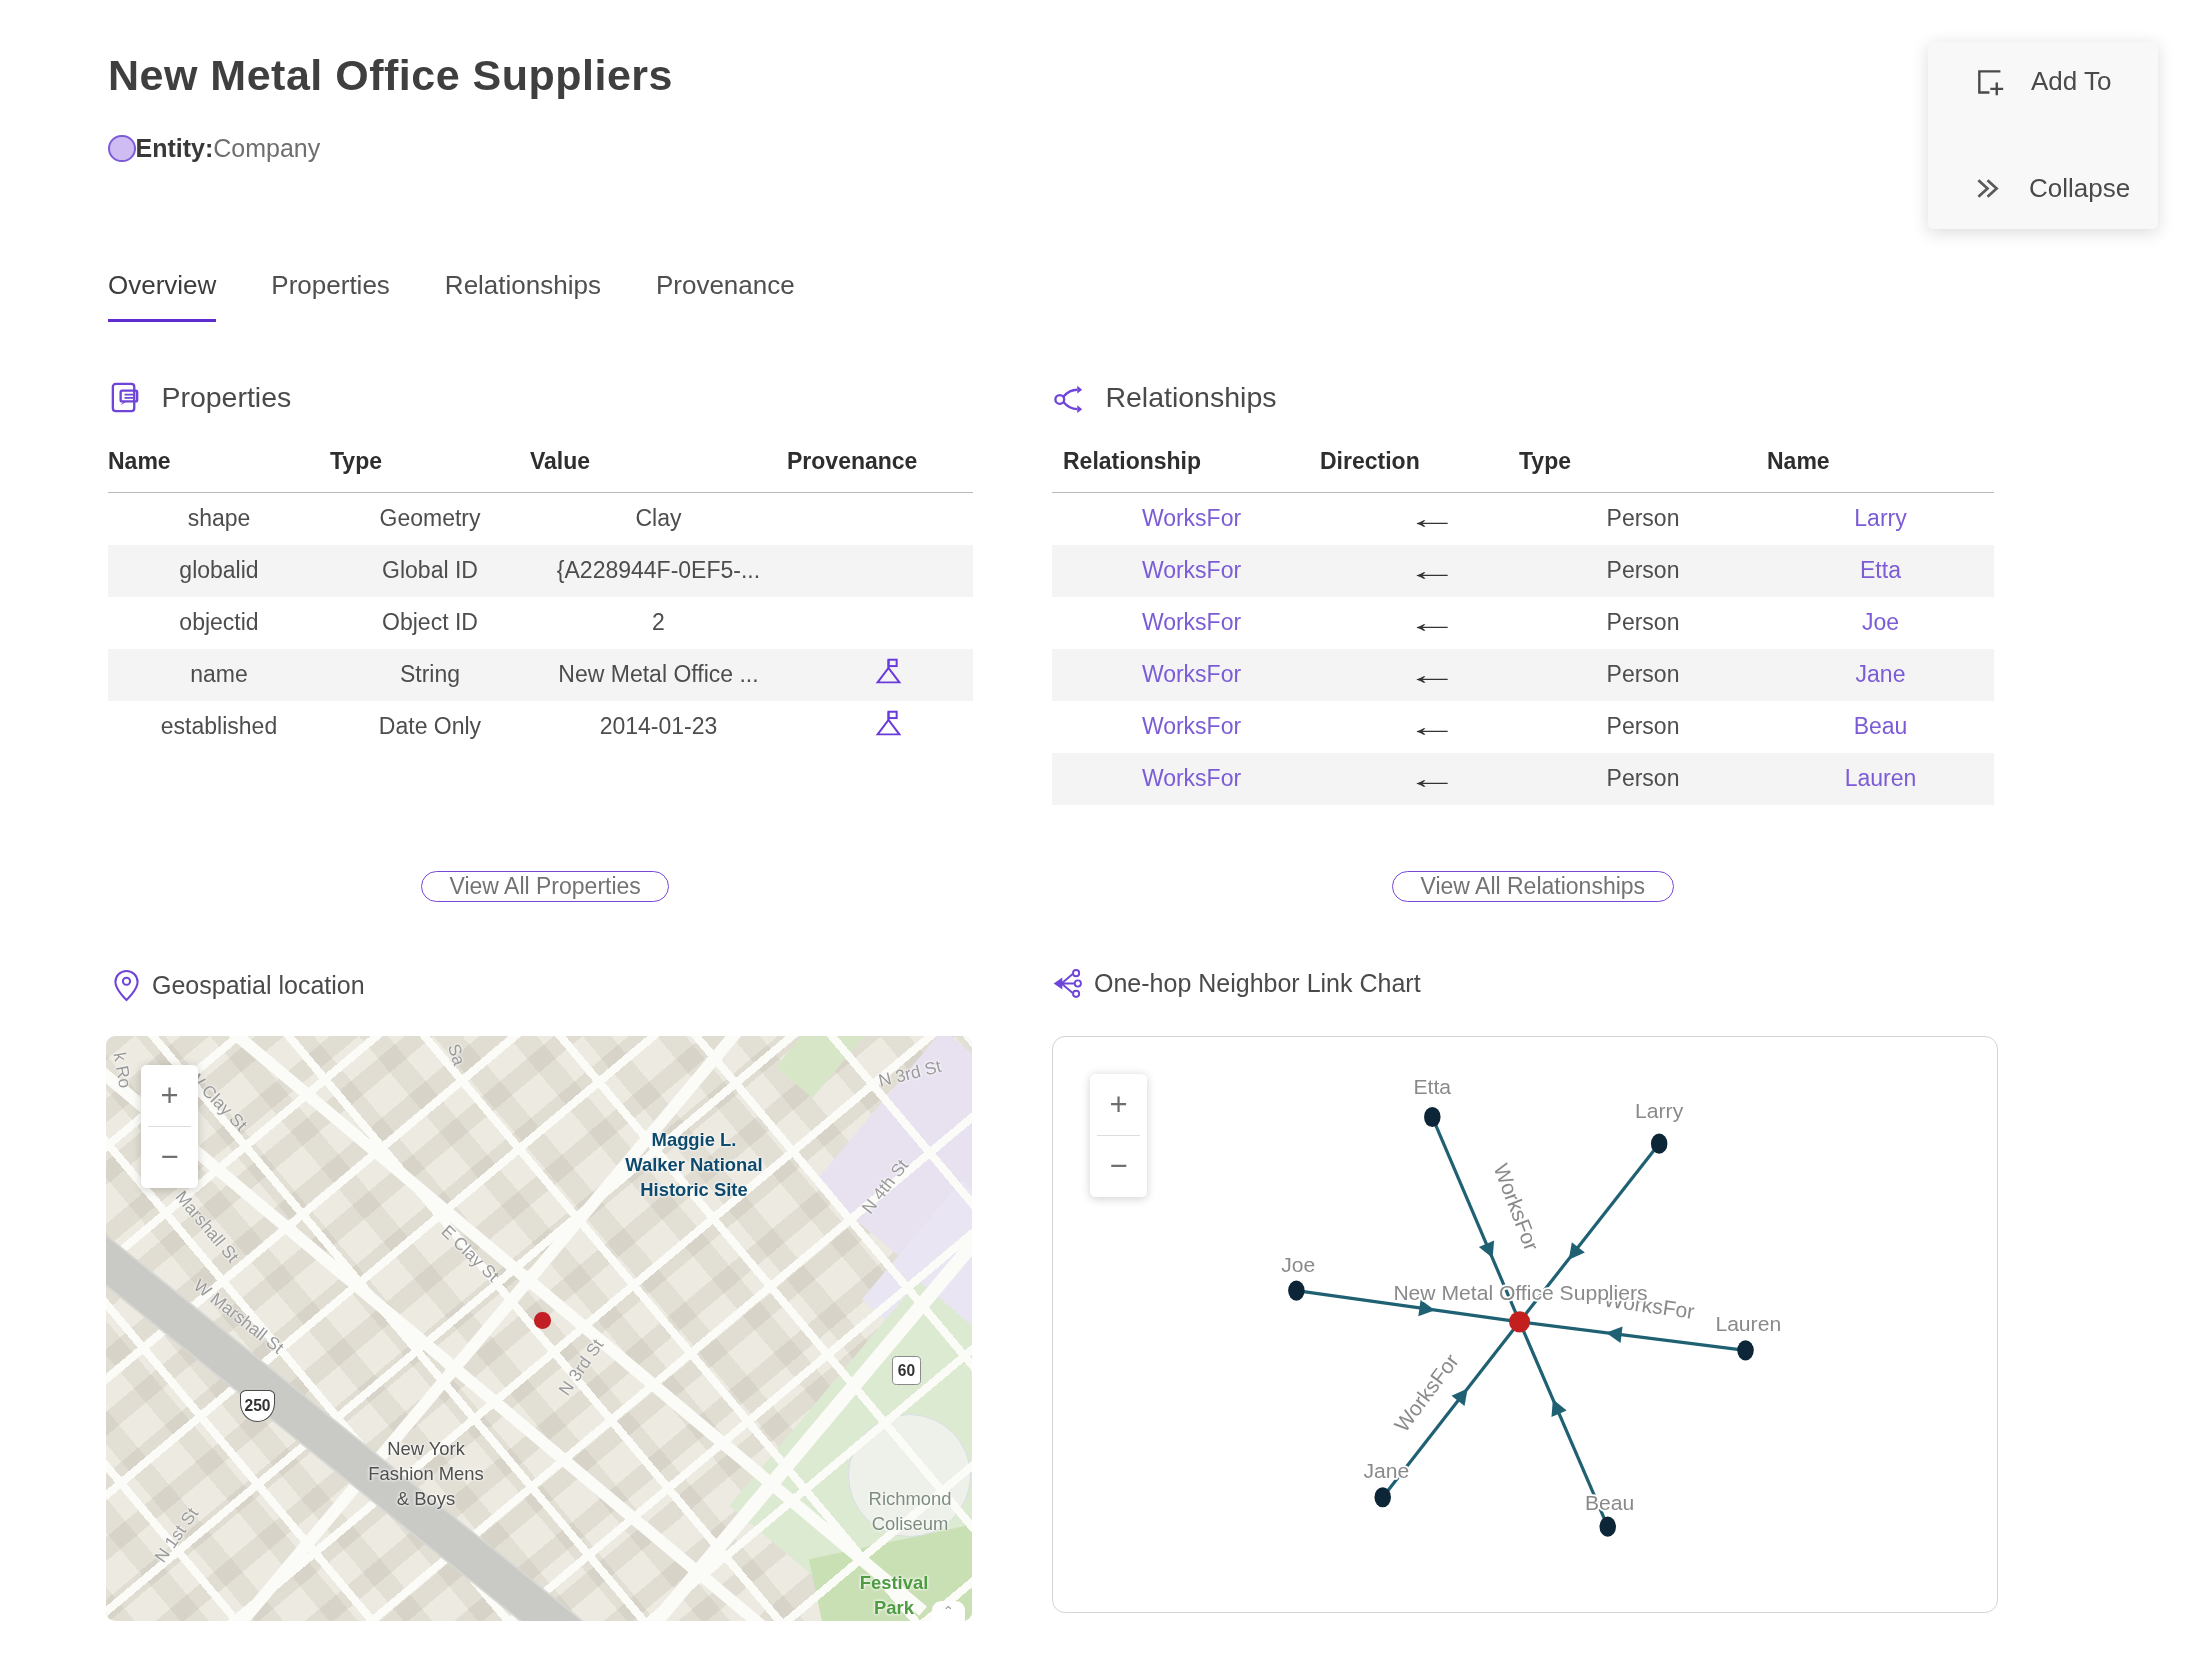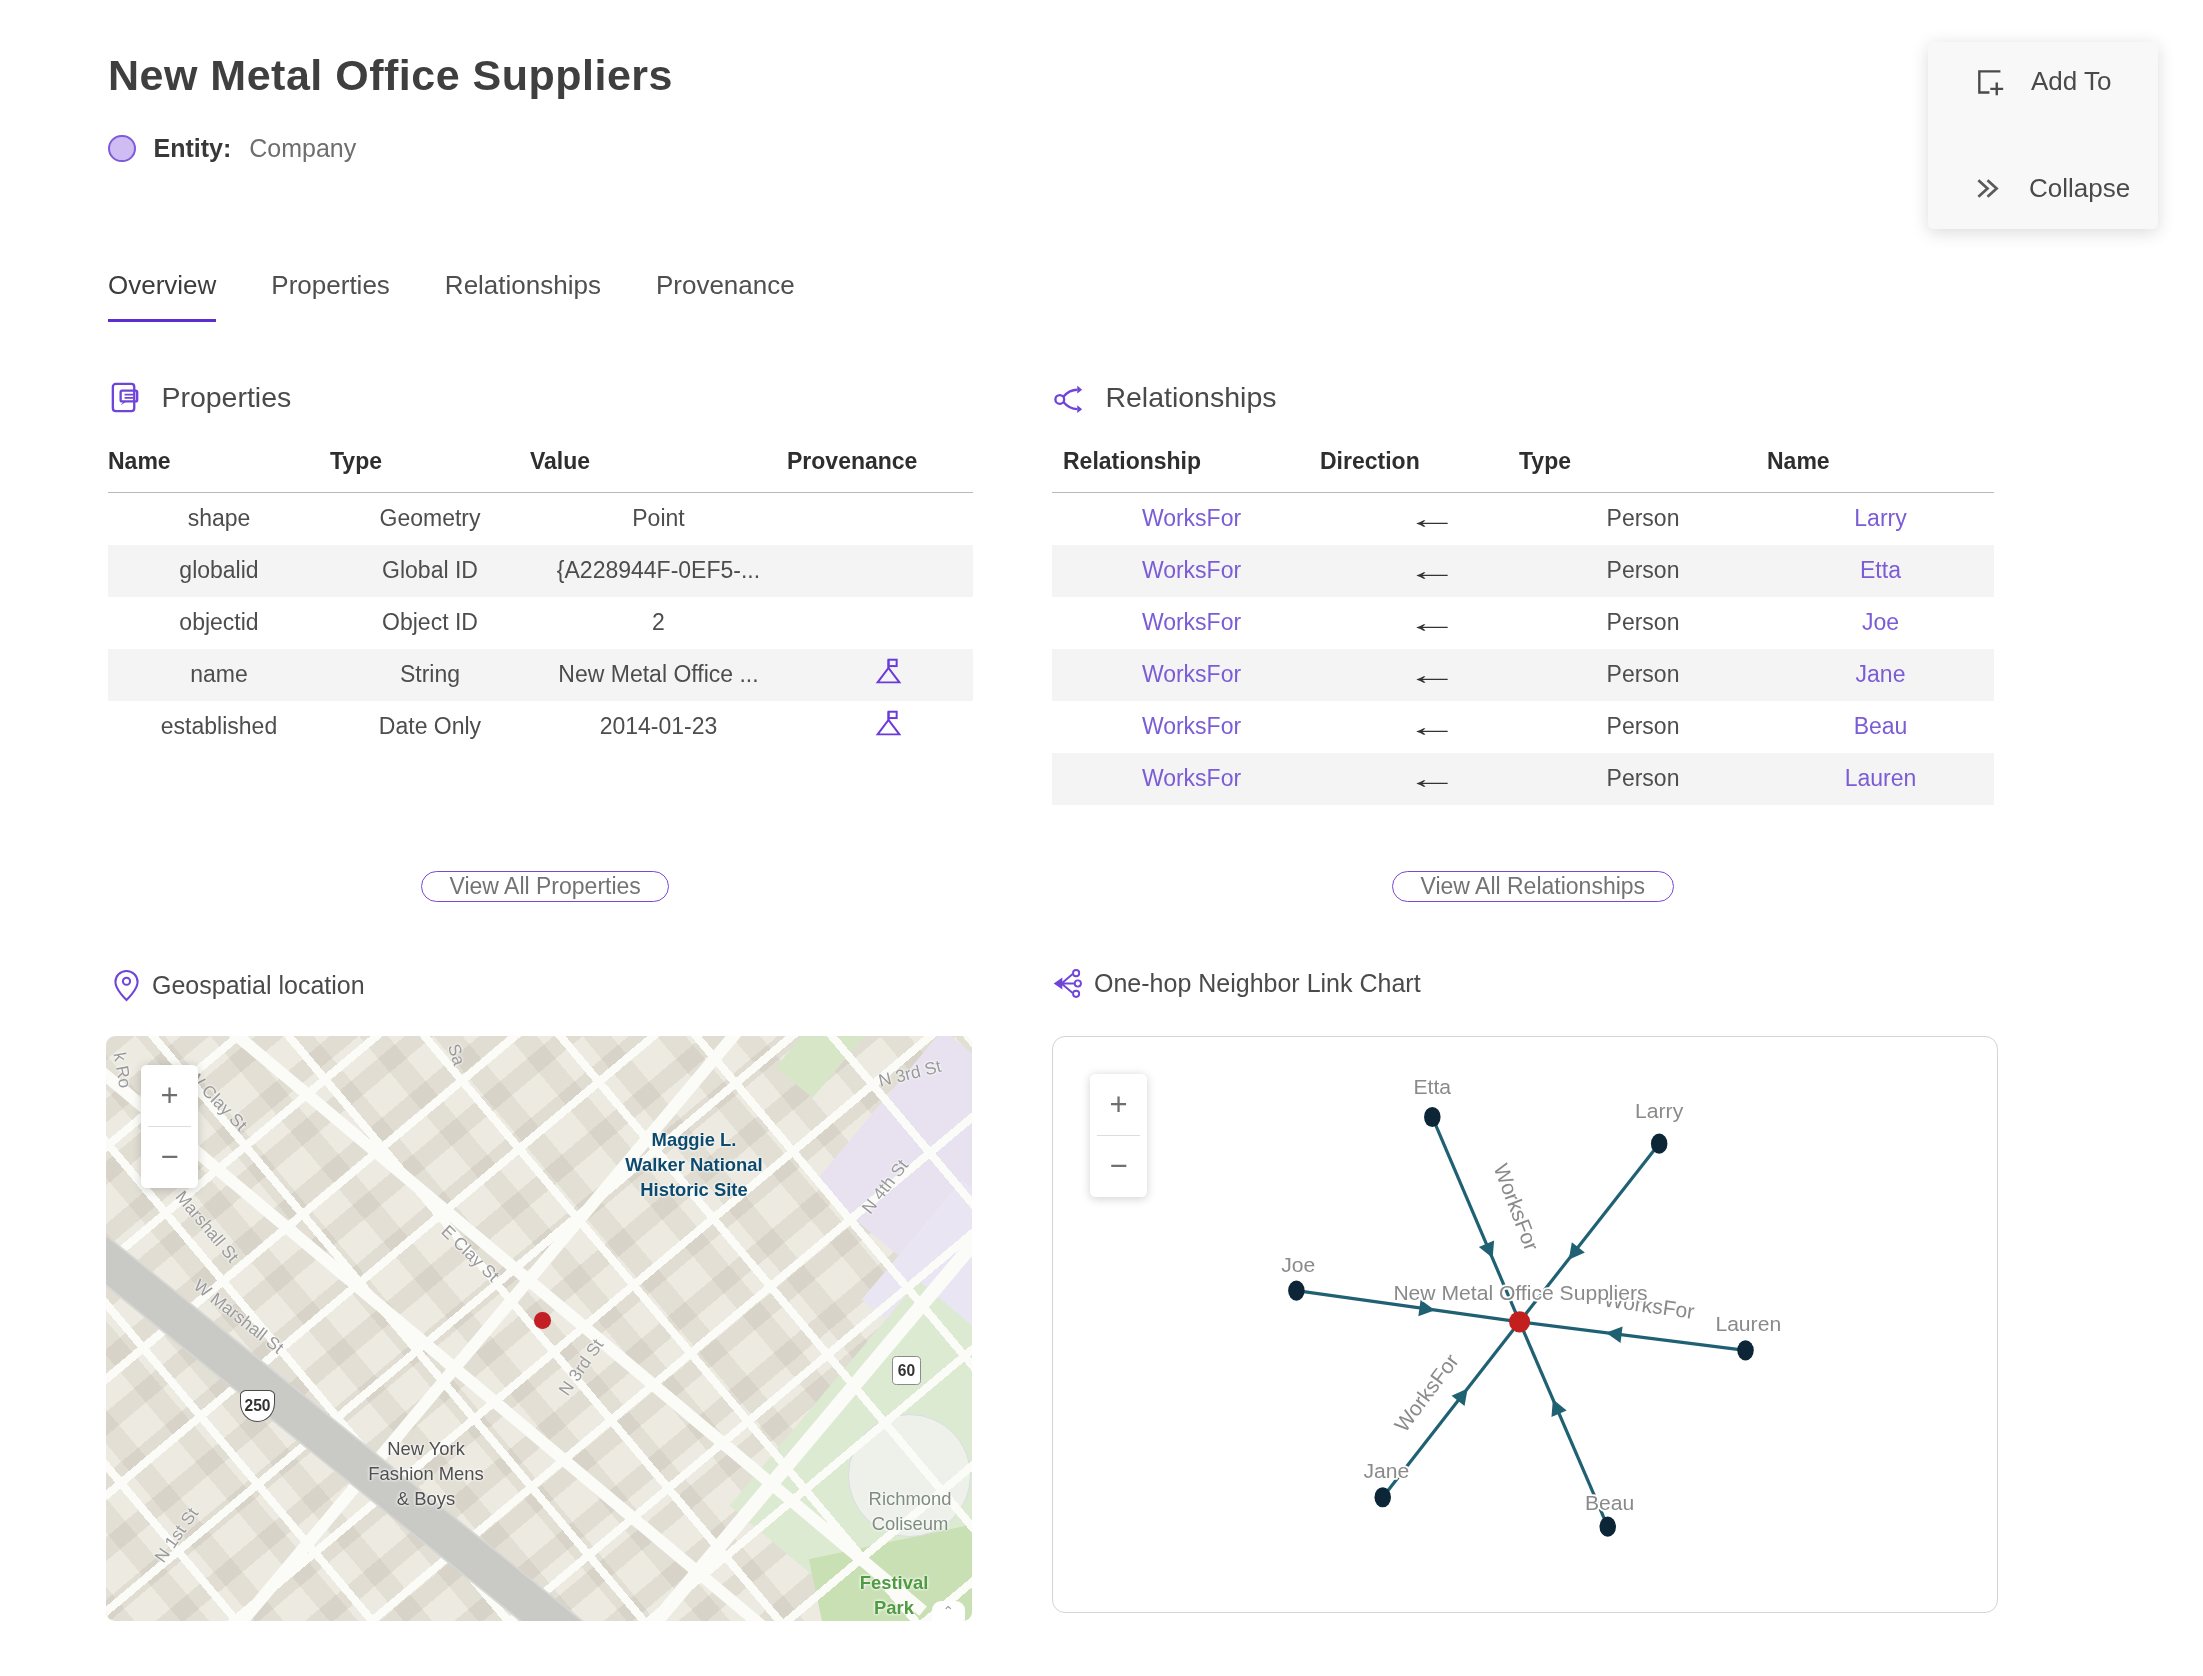--- a/index.html
+++ b/index.html
@@ -4,21 +4,21 @@
 <style>
   * { margin:0; padding:0; box-sizing:border-box; }
   html,body { background:#ffffff; }
   #screen {
     position:relative; width:2204px; height:1677px; overflow:hidden;
     background:#ffffff; font-family:"Liberation Sans", sans-serif; color:#4d4d4d;
   }
 
   
   .page-title { position:absolute; left:108px; top:51px; font-size:43px; font-weight:bold; color:#3f3f3f; letter-spacing:0.5px; }
-  .entity-row { position:absolute; left:108px; top:134px; display:flex; align-items:center; gap:18px; font-size:25px; }
+  .entity-row { position:absolute; left:108px; top:134px; display:flex; align-items:center; gap:0; font-size:25px; }
   .entity-dot { width:27.5px; height:27.5px; border-radius:50%; background:#cfbcf2; border:2.8px solid #7e5bd8; }
   .entity-label { font-weight:bold; color:#383838; }
   .entity-type { color:#6e6e6e; }
 
   
   .action-card { position:absolute; left:1928px; top:42px; width:230px; height:187px;
     background:#f8f8f8; border-radius:5.5px; box-shadow:0 3.7px 16.5px rgba(0,0,0,.14); }
   .action-item { position:absolute; left:0; width:100%; height:68px; display:flex; align-items:center; gap:26px;
     padding-left:44px; font-size:26px; color:#4a4a4a; cursor:pointer; }
   .action-item.add { top:5px; }
@@ -161,21 +161,21 @@
   <div class="tbl props">
     <div class="t-head">
       <div class="hcell">Name</div>
       <div class="hcell">Type</div>
       <div class="hcell">Value</div>
       <div class="hcell">Provenance</div>
     </div>
     <div class="t-row">
       <div class="cell">shape</div>
       <div class="cell">Geometry</div>
-      <div class="cell">Point</div>
+      <div class="cell">Clay</div>
       <div class="cell"></div>
     </div>
     <div class="t-row alt">
       <div class="cell">globalid</div>
       <div class="cell">Global ID</div>
       <div class="cell">{A228944F-0EF5-...</div>
       <div class="cell"></div>
     </div>
     <div class="t-row">
       <div class="cell">objectid</div>

